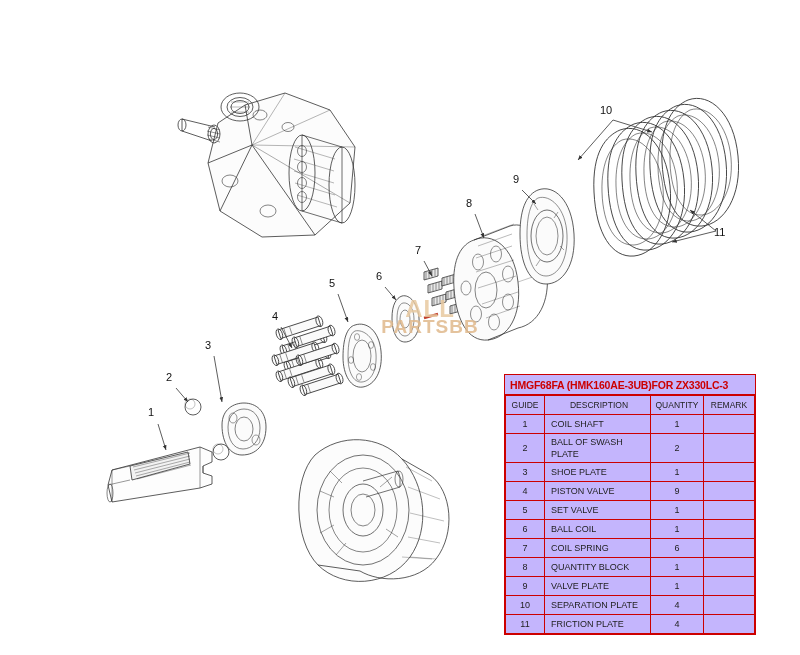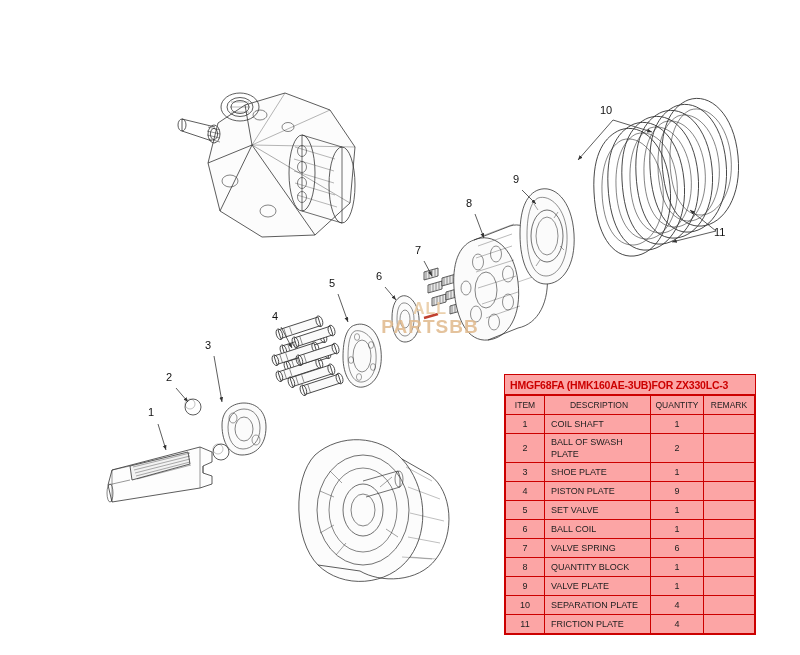--- a/index.html
+++ b/index.html
@@ -34,21 +34,21 @@
     white-space: nowrap;
   }
 
   
   #parts-table {
     position: absolute;
     left: 504px;
     top: 374px;
     width: 252px;
     border: 1px solid #cc0000;
-    background: #fca5a5;
+    background: #c4b5fd;
     box-sizing: border-box;
   }
   #parts-title {
     font-size: 10.5px;
     font-weight: bold;
     color: #cc0000;
     padding: 4px 4px 3px 5px;
     border-bottom: 1px solid #cc0000;
     white-space: nowrap;
     letter-spacing: -0.2px;
@@ -79,21 +79,21 @@
   
   #watermark {
     position: absolute;
     left: 340px;
     top: 300px;
     width: 180px;
     text-align: center;
     pointer-events: none;
   }
   #watermark .wm1 {
-    font-size: 16px;
+    font-size: 24px;
     font-weight: bold;
     color: #e8c9a0;
     letter-spacing: 1px;
     line-height: 18px;
     opacity: 0.85;
   }
   #watermark .wm2 {
     font-size: 19px;
     font-weight: bold;
     color: #e0b98c;
@@ -386,21 +386,21 @@
   <div id="watermark">
     <div class="wm1">ALL</div>
     <div class="wm2">PARTSBB</div>
   </div>
 
   <div id="parts-table">
     <div id="parts-title">HMGF68FA (HMK160AE-3UB)FOR ZX330LC-3</div>
     <table class="parts">
       <thead>
         <tr>
-          <th class="c-item">ITEM</th>
+          <th class="c-item">GUIDE</th>
           <th class="c-desc" style="text-align:center">DESCRIPTION</th>
           <th class="c-qty">QUANTITY</th>
           <th class="c-rem">REMARK</th>
         </tr>
       </thead>
       <tbody>
         <tr>
           <td class="c-item">1</td>
           <td class="c-desc">COIL SHAFT</td>
           <td class="c-qty">1</td>
@@ -413,39 +413,39 @@
           <td class="c-rem"></td>
         </tr>
         <tr>
           <td class="c-item">3</td>
           <td class="c-desc">SHOE PLATE</td>
           <td class="c-qty">1</td>
           <td class="c-rem"></td>
         </tr>
         <tr>
           <td class="c-item">4</td>
-          <td class="c-desc">PISTON PLATE</td>
+          <td class="c-desc">PISTON VALVE</td>
           <td class="c-qty">9</td>
           <td class="c-rem"></td>
         </tr>
         <tr>
           <td class="c-item">5</td>
           <td class="c-desc">SET VALVE</td>
           <td class="c-qty">1</td>
           <td class="c-rem"></td>
         </tr>
         <tr>
           <td class="c-item">6</td>
           <td class="c-desc">BALL COIL</td>
           <td class="c-qty">1</td>
           <td class="c-rem"></td>
         </tr>
         <tr>
           <td class="c-item">7</td>
-          <td class="c-desc">VALVE SPRING</td>
+          <td class="c-desc">COIL SPRING</td>
           <td class="c-qty">6</td>
           <td class="c-rem"></td>
         </tr>
         <tr>
           <td class="c-item">8</td>
           <td class="c-desc">QUANTITY BLOCK</td>
           <td class="c-qty">1</td>
           <td class="c-rem"></td>
         </tr>
         <tr>

